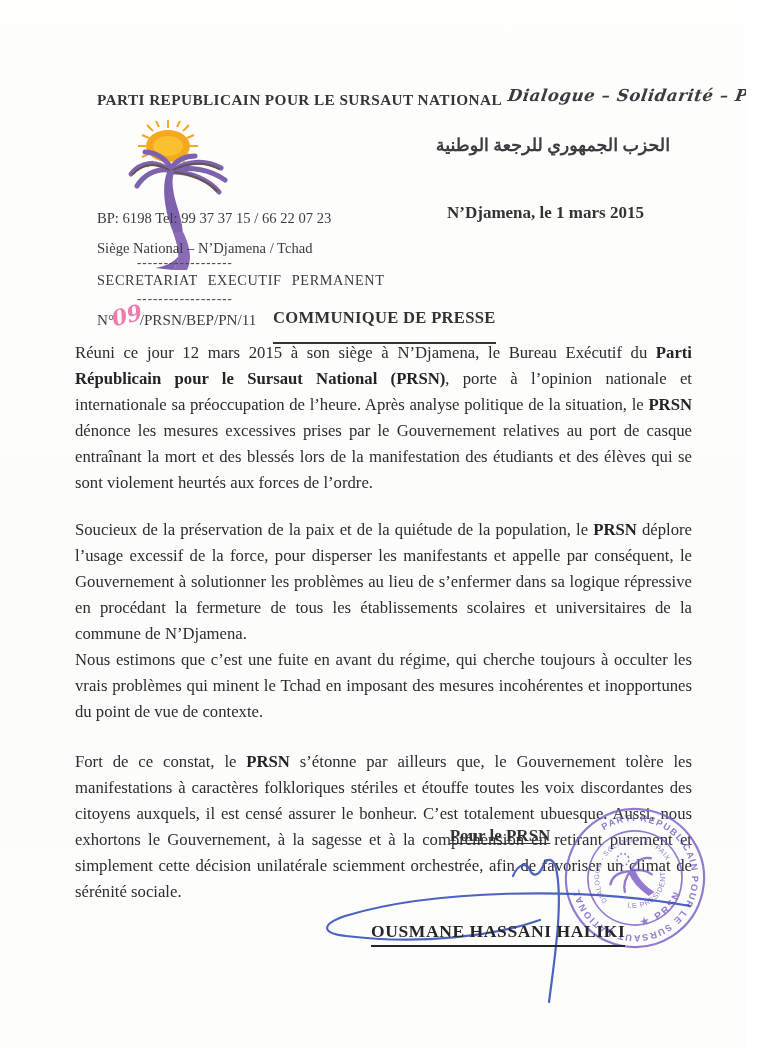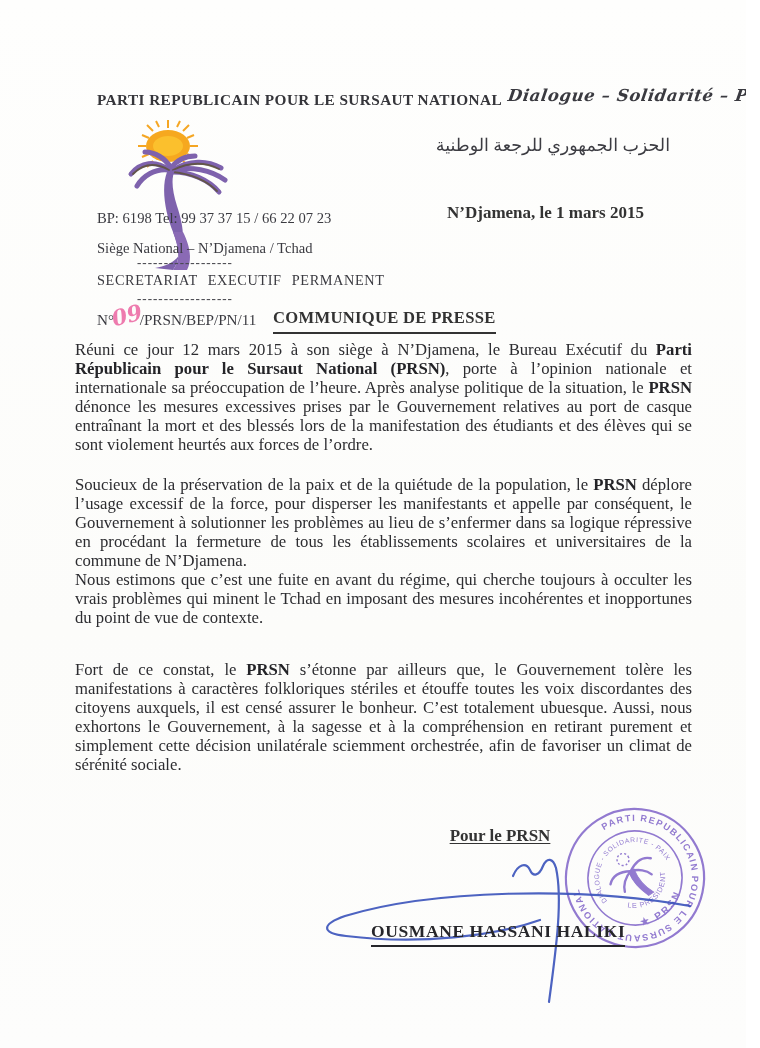--- a/index.html
+++ b/index.html
@@ -6,37 +6,37 @@
   .page{
     position:relative;width:746px;height:1048px;overflow:hidden;
     background:linear-gradient(180deg,#fefefd 0%,#fcfcfa 60%,#fdfdfc 100%);
     font-family:"Liberation Serif", serif;color:#2e2e2e;
   }
   .abs{position:absolute;}
   .party-name{font-weight:bold;font-size:15.3px;letter-spacing:.4px;color:#35353a;white-space:nowrap;}
   .motto{font-style:italic;font-weight:bold;font-size:16.5px;letter-spacing:.6px;color:#3a3a40;
          font-family:"DejaVu Serif",serif;transform:skewX(-8deg);white-space:nowrap;}
   .arabic-block{width:245px;text-align:right;direction:rtl;color:#3c3c42;}
-  .arabic-1{font-weight:normal;font-size:17.5px;line-height:22px;}
+  .arabic-1{font-weight:bold;font-size:17.5px;line-height:22px;}
   .arabic-2{font-size:15.5px;line-height:20px;}
   .dateline{font-weight:bold;font-size:17px;color:#333;white-space:nowrap;}
   .addr{font-size:14.6px;line-height:19.5px;color:#3a3a40;white-space:nowrap;}
   .divider{font-size:13px;font-weight:bold;letter-spacing:1px;color:#4a4a50;white-space:nowrap;}
   .secretariat{font-size:14.3px;letter-spacing:.6px;word-spacing:6px;color:#3a3a40;white-space:nowrap;}
   .ref-row{font-size:15.2px;color:#3a3a40;white-space:nowrap;}
   .handwritten-no{
     display:inline-block;color:#ee7bae;font-family:"DejaVu Serif",serif;font-style:italic;font-weight:bold;
     font-size:22px;line-height:14px;transform:rotate(-14deg) translateY(-2px);margin:0 -3px 0 -2px;
   }
   .doc-title{font-weight:bold;font-size:16.6px;letter-spacing:.3px;color:#333;
-             border-bottom:2px solid #333;padding-bottom:4px;white-space:nowrap;}
-  .body-text{width:617px;font-size:16.7px;line-height:19px;text-align:justify;color:#2c2c30;}
+             border-bottom:2px solid #333;padding-bottom:14px;white-space:nowrap;}
+  .body-text{width:617px;font-size:16.7px;line-height:26px;text-align:justify;color:#2c2c30;}
   .body-text p{margin:0;white-space:pre-line;}
   .body-text p.p1{margin-bottom:21px;}
-  .body-text p.p2{margin-bottom:33px;}
+  .body-text p.p2{margin-bottom:24px;}
   .body-text b{color:#242428;}
   .closing{width:360px;text-align:center;color:#333;}
   .closing .pour{font-weight:bold;font-size:17px;text-decoration:underline;text-underline-offset:2px;margin-bottom:20px;}
   .closing .role{font-size:16.6px;line-height:20.5px;}
   .sig-name{font-weight:bold;font-size:17.5px;letter-spacing:.6px;color:#26262a;
             border-bottom:2.5px solid #26262a;padding-bottom:3px;white-space:nowrap;}
   svg{display:block;}
 </style>
 </head>
 <body>

